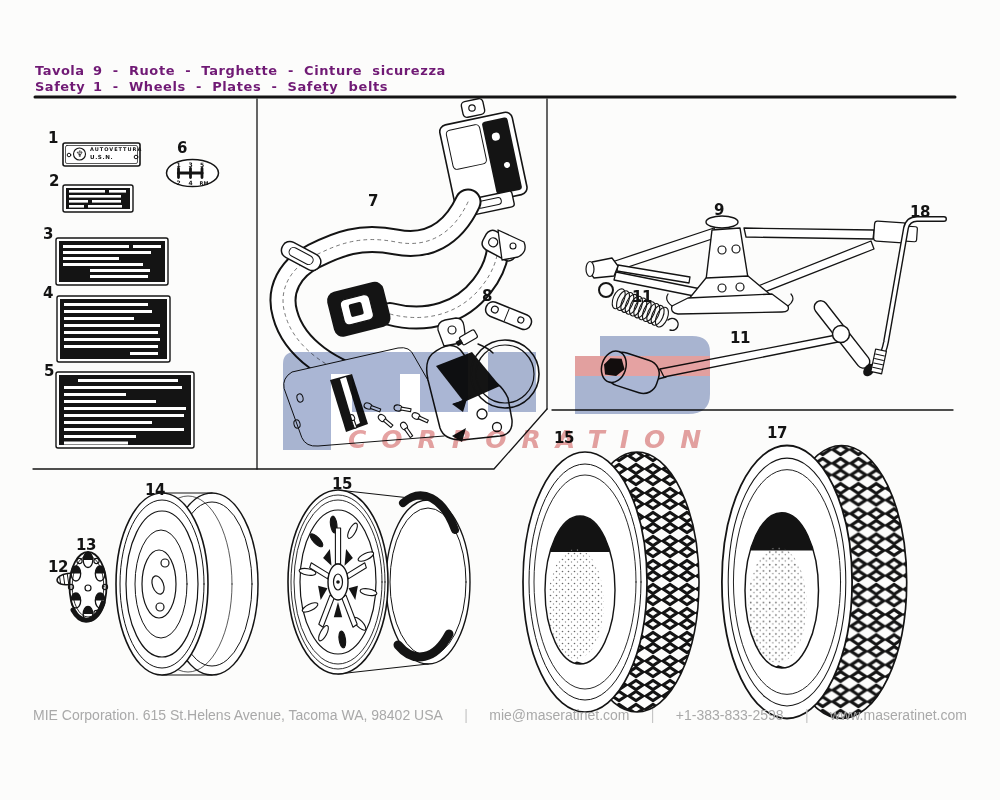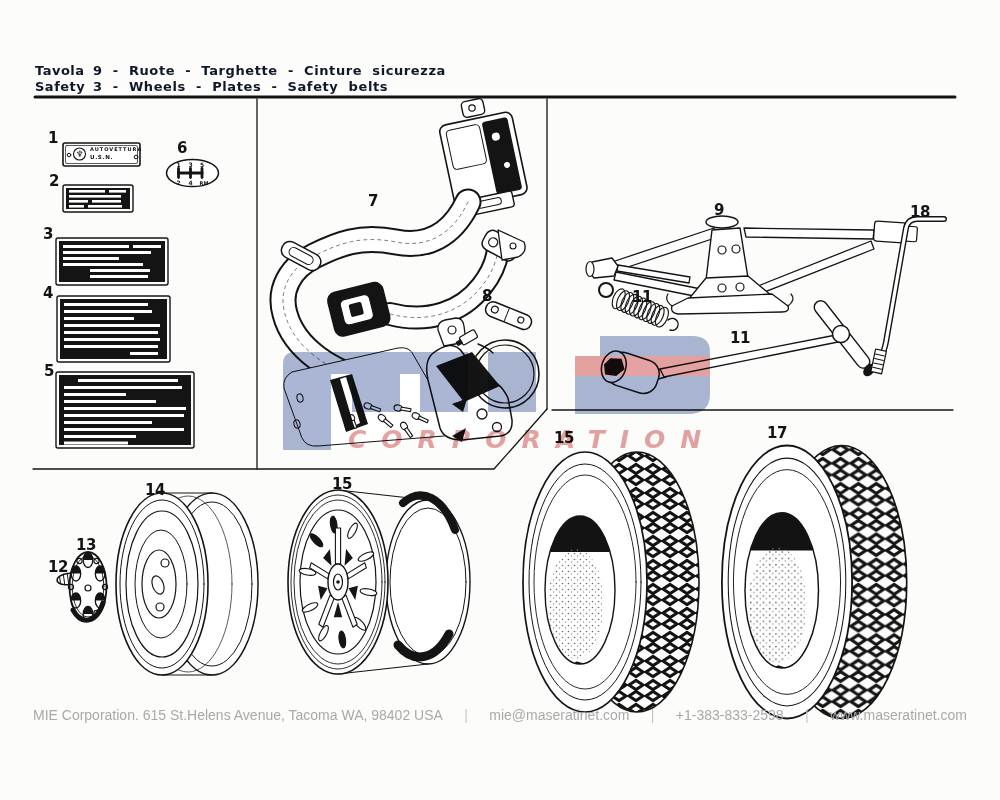--- a/index.html
+++ b/index.html
@@ -3,41 +3,41 @@
 <meta charset="utf-8">
 <style>
   html,body{margin:0;padding:0;background:#e8e8e8;}
   .page{position:relative;width:1000px;height:800px;background:#fcfcfb;overflow:hidden;
         font-family:"DejaVu Sans",sans-serif;color:#141414;}
   .art{position:absolute;left:0;top:0;z-index:1;}
   .hdr{position:absolute;top:63px;z-index:4;}
   .hdr-left{left:35px;}
   .hdr-right{left:502px;}
   .hdr-row{white-space:nowrap;font-weight:bold;font-size:13px;letter-spacing:.6px;
-           word-spacing:5px;line-height:16px;color:#0f172a;}
+           word-spacing:5px;line-height:16px;color:#701a75;}
   .hdr-lbl{display:inline-block;width:58px;letter-spacing:.5px;}
   .part-label{position:absolute;transform:translate(-50%,-50%);font-size:15px;font-weight:bold;
               color:#131313;z-index:4;letter-spacing:-.5px;}
   .wm{position:absolute;left:0;top:0;z-index:5;mix-blend-mode:multiply;opacity:.82;pointer-events:none;}
   .footer{position:absolute;left:33px;top:707px;width:934px;display:flex;justify-content:space-between;
           align-items:baseline;font-size:14px;color:#a9a9a9;z-index:6;
           font-family:"Liberation Sans",sans-serif;white-space:nowrap;}
   .sep{color:#c6c6c6;font-weight:300;padding:0 4px;}
 </style>
 </head>
 <body>
 
 <div class="page">
 
   <div class="hdr hdr-left">
     <div class="hdr-row">
       <span class="hdr-lbl">Tavola</span><span>9 - Ruote - Targhette - Cinture sicurezza</span>
     </div>
     <div class="hdr-row">
-      <span class="hdr-lbl">Safety</span><span>3 - Wheels - Plates - Safety belts</span>
+      <span class="hdr-lbl">Safety</span><span>1 - Wheels - Plates - Safety belts</span>
     </div>
   </div>
 
   <svg class="art" width="1000" height="800" viewBox="0 0 1000 800">
     <defs>
       <pattern id="tread" width="17" height="24" patternUnits="userSpaceOnUse">
         <path d="M-2,1 L7,7 L-2,13 M-2,12 L7,18 L-2,24" stroke="#131313" stroke-width="3" fill="none"></path>
         <path d="M19,1 L10,7 L19,13 M19,12 L10,18 L19,24" stroke="#131313" stroke-width="3" fill="none"></path>
       </pattern>
       <pattern id="stip" width="6" height="6" patternUnits="userSpaceOnUse">

